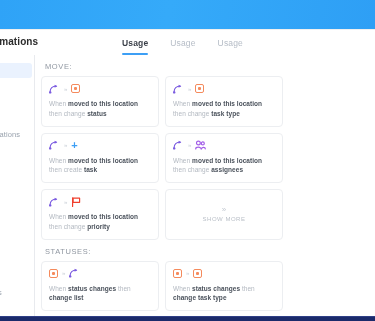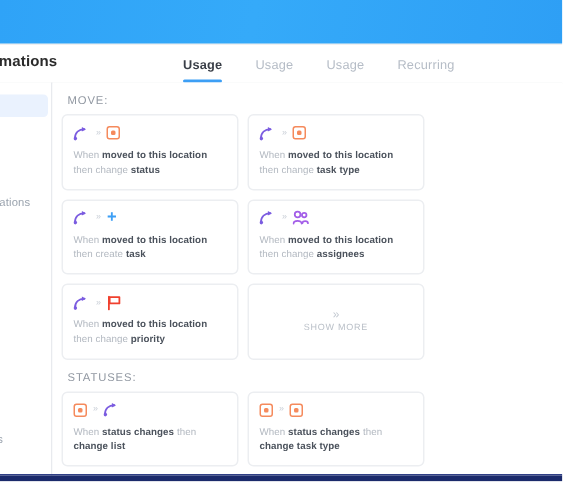--- a/index.html
+++ b/index.html
@@ -261,21 +261,20 @@
 
   <div class="topbar"></div>
   <div class="topbar-shadow"></div>
 
   <div class="header">
     <div class="page-title">Automations</div>
     <div class="tabs" id="tab-bar">
         <div class="tab active">Usage</div>
         <div class="tab">Usage</div>
         <div class="tab">Usage</div>
-        <div class="tab">Recurring</div>
       </div>
   </div>
 
   <div class="sidebar">
     <div class="side-hl"></div>
 
     <div class="side-item" style="top:75px;">Notifications</div>
 
     <div class="side-item" style="top:233px;">Sheets</div>
   </div>

